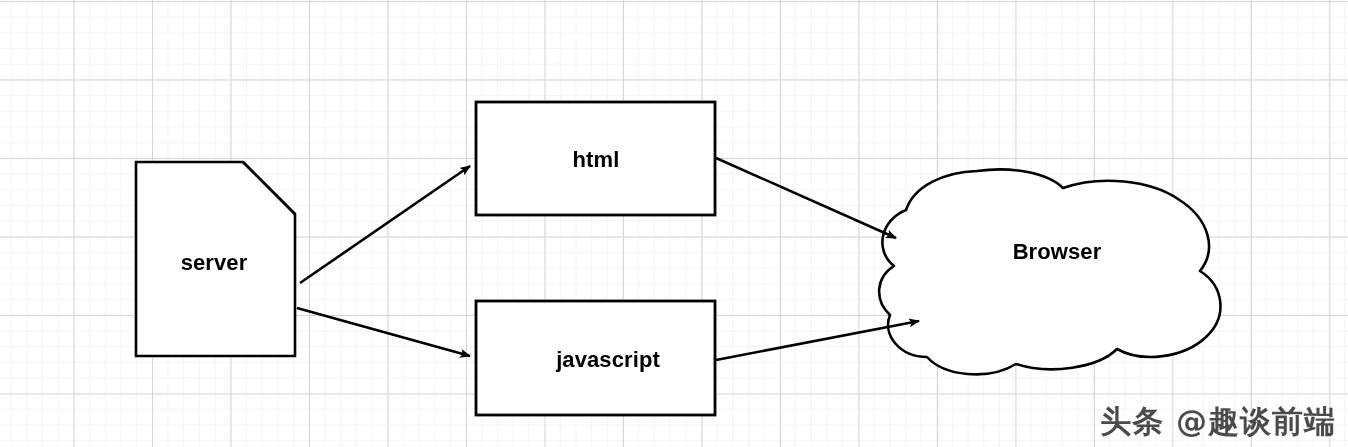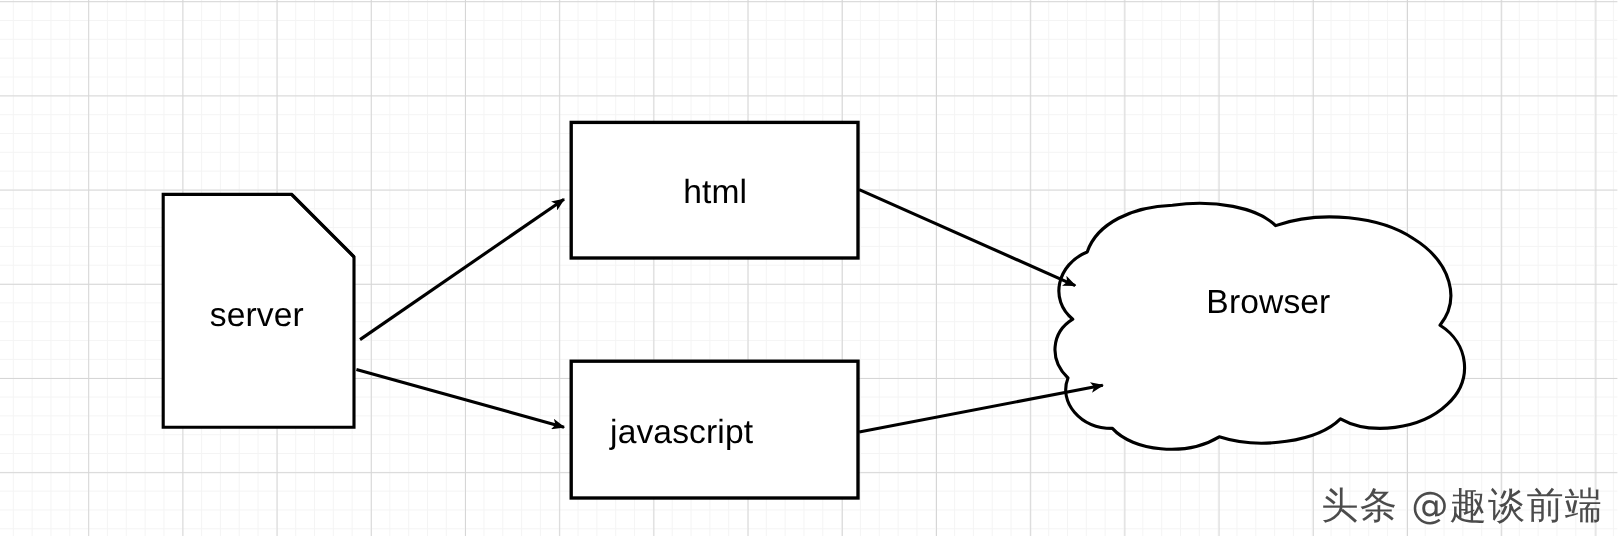--- a/index.html
+++ b/index.html
@@ -30,32 +30,33 @@
   }
   #diagram-svg {
     position: absolute;
     left: 0;
     top: 0;
     width: 1348px;
     height: 447px;
   }
   .node-label {
     position: absolute;
-    font-size: 28px;
+    font-size: 22px;
     color: #000000;
     white-space: nowrap;
     transform: translate(-50%, -50%);
     letter-spacing: 0.1px;
+    font-weight: bold;
   }
   #watermark {
     position: absolute;
     right: 12px;
     bottom: 4px;
     font-size: 31px;
-    font-weight: 400;
+    font-weight: 700;
     color: rgba(30, 30, 30, 0.80);
     letter-spacing: 1px;
     white-space: nowrap;
     font-family: "DejaVu Sans", sans-serif;
   }
 </style>
 </head>
 <body>
 
 <div id="canvas">
@@ -90,19 +91,19 @@
     <line x1="300" y1="283" x2="470" y2="166" stroke="#000000" stroke-width="2.6" marker-end="url(#arrowhead)"></line>
     <line x1="297" y1="308" x2="470" y2="356" stroke="#000000" stroke-width="2.6" marker-end="url(#arrowhead)"></line>
     <line x1="716" y1="158" x2="896" y2="238" stroke="#000000" stroke-width="2.6" marker-end="url(#arrowhead)"></line>
     <line x1="716" y1="360" x2="919" y2="321" stroke="#000000" stroke-width="2.6" marker-end="url(#arrowhead)"></line>
   </svg>
 
   <div class="node-label" style="left:214px; top:263px;">server</div>
 
   <div class="node-label" style="left:596px; top:160px;">html</div>
 
-  <div class="node-label" style="left:568px; top:360px;">javascript</div>
+  <div class="node-label" style="left:608px; top:360px;">javascript</div>
 
   <div class="node-label" style="left:1057px; top:252px;">Browser</div>
 
   <div id="watermark">头条 @趣谈前端</div>
 
 </div>
 
 </body></html>

